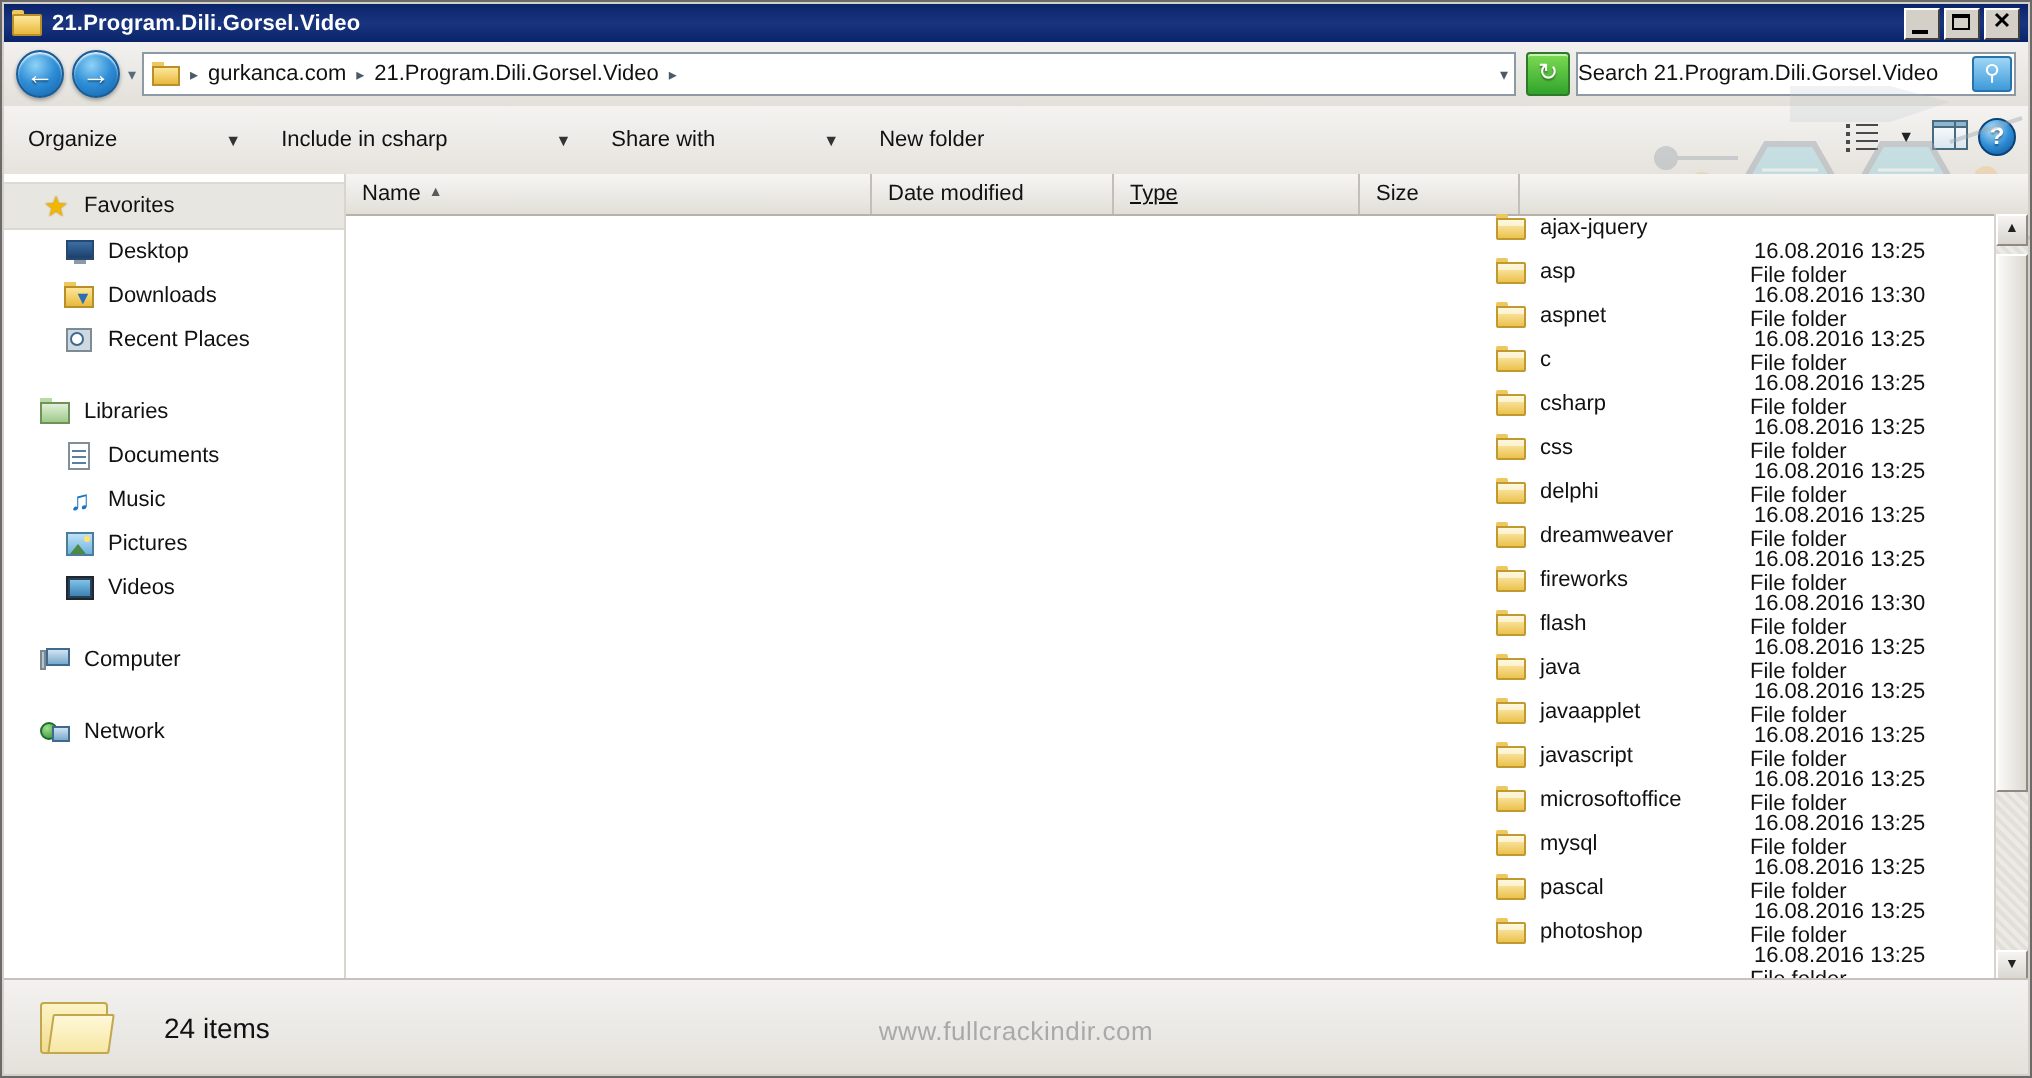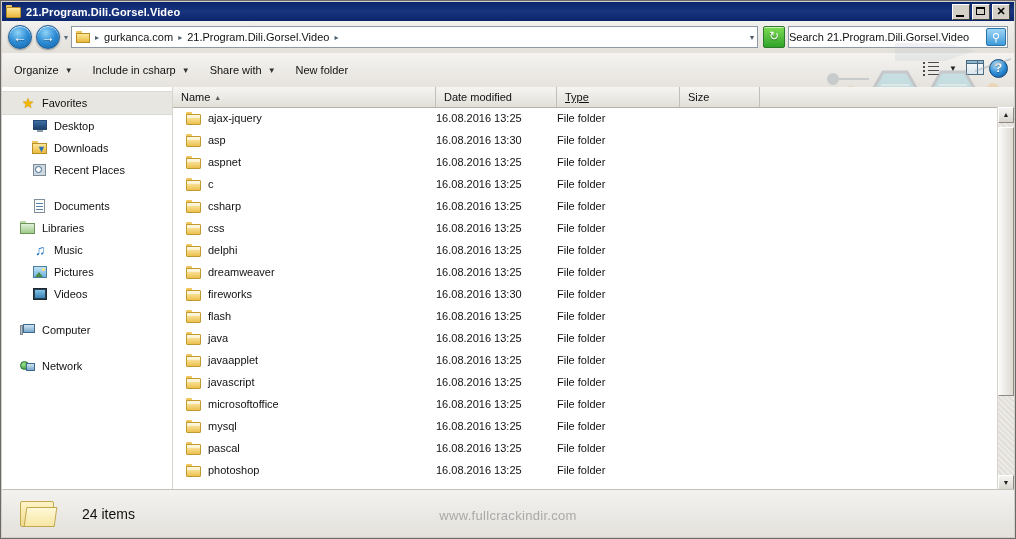--- a/index.html
+++ b/index.html
@@ -64,21 +64,21 @@
   .search-icon{width:20px;height:18px;margin-right:1px;flex:none;border-radius:2px;position:relative;
     background:linear-gradient(to bottom,#9fd6f6,#3d9ad9);border:1px solid #2b72a8;box-sizing:border-box;cursor:pointer;}
   .search-icon .g{position:absolute;left:0;top:0;right:0;bottom:0;text-align:center;line-height:16px;
      font-size:11px;color:#fff;}
 
   
   .toolbar{position:absolute;left:1px;top:52px;width:1012px;height:34px;
     background:linear-gradient(to bottom,#f4f3f1,#e6e3dd);display:flex;align-items:center;
     border-bottom:1px solid #b9b5ad;}
   .tbitem{display:flex;align-items:center;height:24px;padding:0 8px;margin-left:4px;cursor:pointer;
-    font-size:11px;color:#111;white-space:nowrap;border-radius:2px;}
+    font-size:11px;color:#111;white-space:nowrap;border-radius:2px;gap:48px;}
   .tbitem .cv{font-size:8px;margin-left:6px;color:#333;}
   .tb-right{position:absolute;right:6px;top:4px;display:flex;align-items:center;gap:2px;}
   .viewicon{width:24px;height:22px;position:relative;cursor:pointer;}
   .viewicon .ln{position:absolute;background:#4a4a4a;height:1px;}
   .viewicon .dt{position:absolute;background:#4a4a4a;width:2px;height:2px;}
   .vchev{font-size:8px;color:#222;cursor:pointer;padding:0 4px;}
   .paneicon{width:24px;height:20px;position:relative;cursor:pointer;}
   .paneicon .box{position:absolute;left:3px;top:2px;width:18px;height:15px;border:1px solid #4a6a80;
     background:linear-gradient(to bottom,#fefefe,#d9e6ee);box-sizing:border-box;}
   .paneicon .hdr{position:absolute;left:3px;top:2px;width:18px;height:4px;background:#8fb6cf;border:1px solid #4a6a80;box-sizing:border-box;}
@@ -131,21 +131,21 @@
   .ico-net .scr{position:absolute;left:6px;top:5px;width:9px;height:8px;background:linear-gradient(to bottom,#cfe3f2,#7aa9cb);border:1px solid #3f6a8e;box-sizing:border-box;}
 
   
   .listwrap{flex:1;position:relative;background:#fff;overflow:hidden;}
   .colhead{position:absolute;left:0;top:0;right:0;height:20px;display:flex;
     background:linear-gradient(to bottom,#f6f5f3,#e2dfd8);border-bottom:1px solid #b6b2aa;}
   .ch{height:20px;line-height:20px;font-size:11px;color:#111;padding-left:8px;box-sizing:border-box;
     border-right:1px solid #c2bfb8;cursor:pointer;position:relative;white-space:nowrap;}
   .ch .sortarrow{font-size:7px;color:#5a5a5a;margin-left:4px;vertical-align:middle;}
   .rows{position:absolute;left:0;top:20px;right:16px;bottom:0;overflow:hidden;}
-  .row{height:22px;display:flex;align-items:center;font-size:11px;color:#111;cursor:default;}
+  .row{height:22px;display:flex;align-items:flex-end;font-size:11px;color:#111;cursor:default;flex-direction:column;}
   .cell-name{width:263px;flex:none;display:flex;align-items:center;padding-left:13px;box-sizing:border-box;}
   .cell-date{width:121px;flex:none;box-sizing:border-box;}
   .cell-type{width:123px;flex:none;box-sizing:border-box;}
   .cell-size{width:80px;flex:none;box-sizing:border-box;}
   .fico{width:15px;height:13px;margin-right:7px;flex:none;position:relative;}
   .fico .tabf{position:absolute;left:0;top:0;width:6px;height:3px;background:#f0c75e;border-radius:1px 1px 0 0;}
   .fico .bodyf{position:absolute;left:0;top:2px;width:15px;height:11px;
      background:linear-gradient(to bottom,#fdf0b8,#ecc14e);border:1px solid #c09a2e;box-sizing:border-box;border-radius:0 1px 1px 1px;}
   .fico .shine{position:absolute;left:1px;top:3px;width:13px;height:3px;background:rgba(255,255,255,.55);}
 
@@ -315,35 +315,35 @@
       <div class="sb-item child">
         <span class="sb-ico ico-recent">
             <i class="bodyf"></i>
             <i class="cl"></i>
           </span>
         <span class="sb-label">Recent Places</span>
       </div>
 
       <div class="sb-gap"></div>
 
+      <div class="sb-item root">
+        <span class="sb-ico ico-lib">
+            <i class="tabf"></i>
+            <i class="bodyf"></i>
+          </span>
+        <span class="sb-label">Libraries</span>
+      </div>
       <div class="sb-item child">
         <span class="sb-ico ico-doc">
             <i class="pg"></i>
             <i class="l1"></i>
             <i class="l2"></i>
             <i class="l3"></i>
           </span>
         <span class="sb-label">Documents</span>
-      </div>
-      <div class="sb-item root">
-        <span class="sb-ico ico-lib">
-            <i class="tabf"></i>
-            <i class="bodyf"></i>
-          </span>
-        <span class="sb-label">Libraries</span>
       </div>
       <div class="sb-item child">
         <span class="sb-ico ico-music">♫</span>
         <span class="sb-label">Music</span>
       </div>
       <div class="sb-item child">
         <span class="sb-ico ico-pic">
             <i class="fr"></i>
             <i class="hill"></i>
             <i class="sun"></i>

